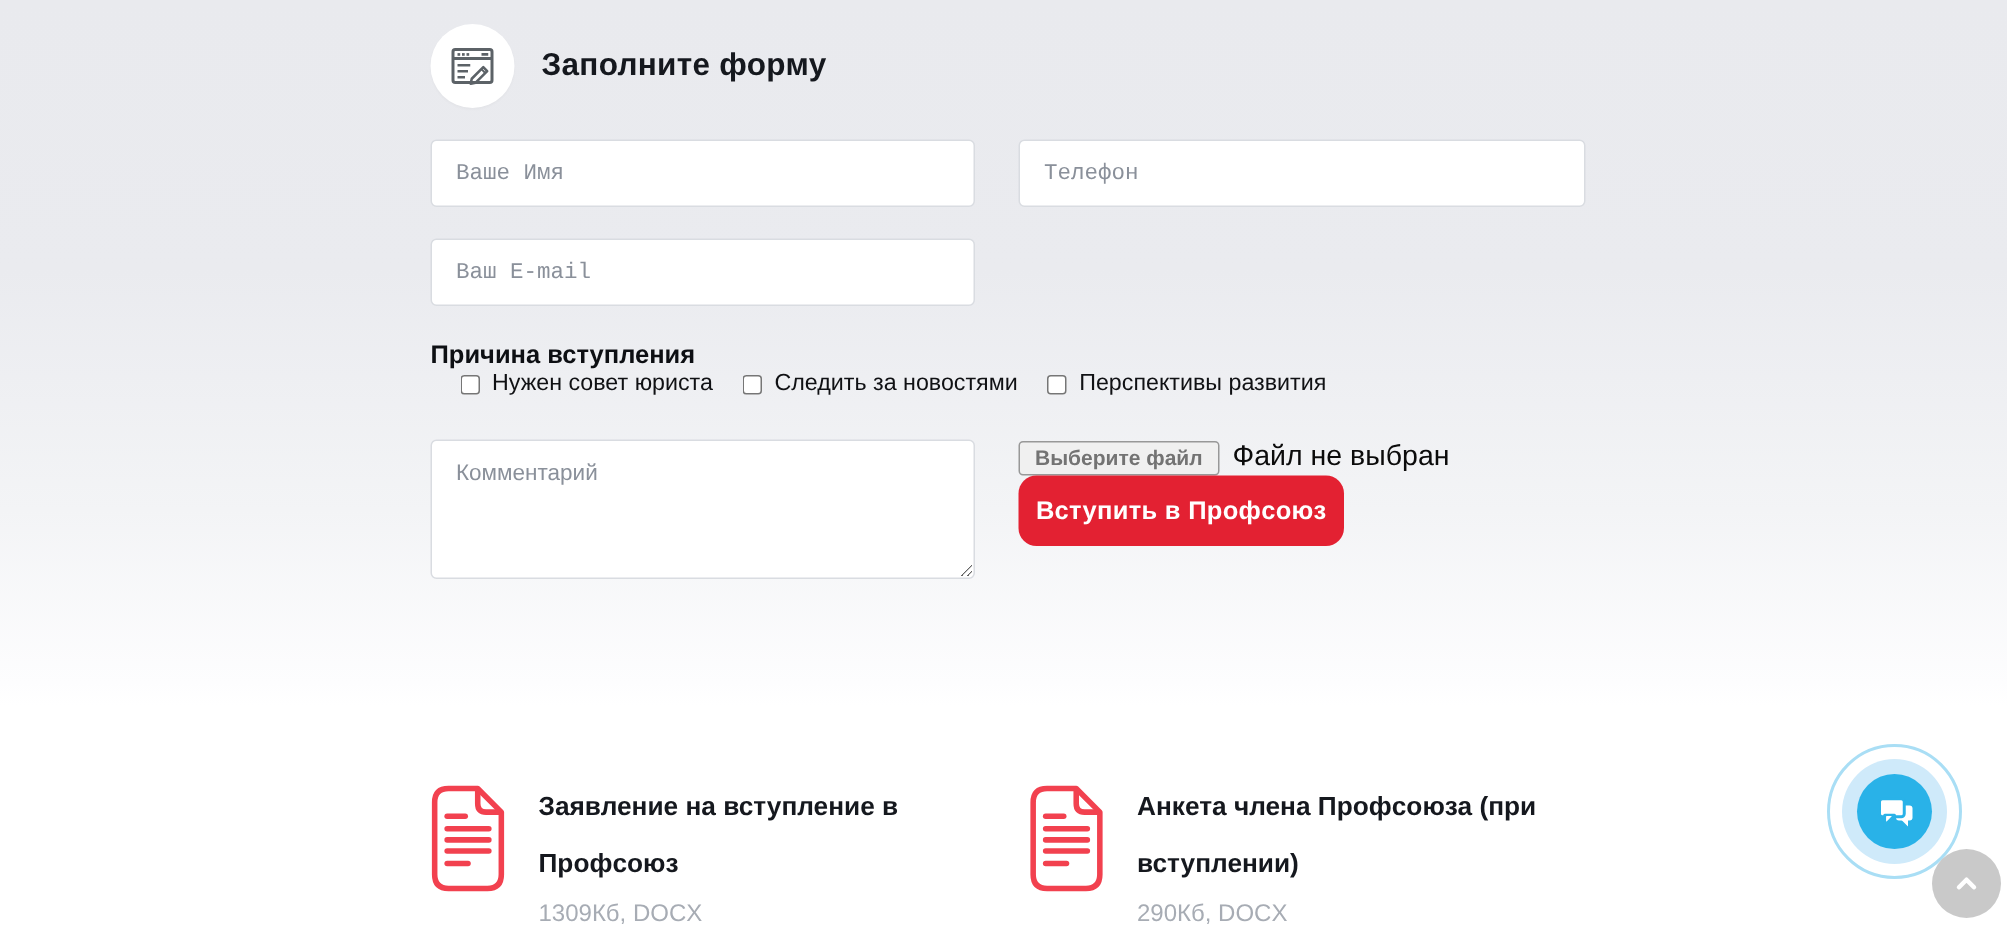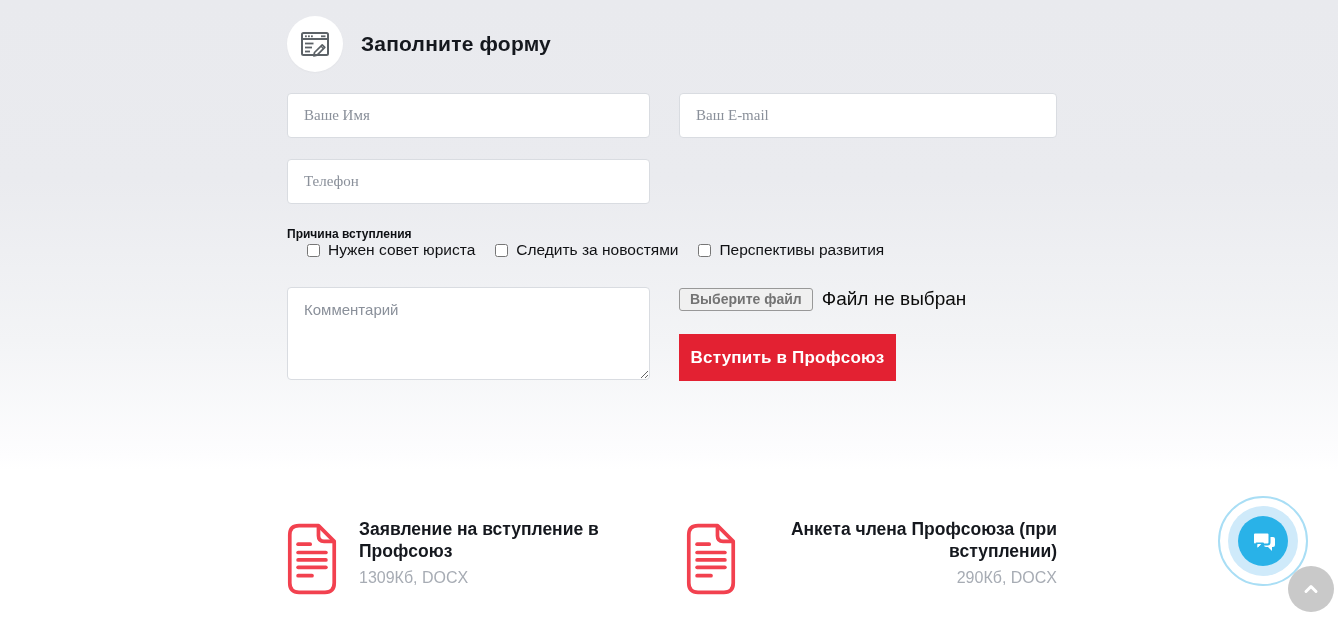--- a/index.html
+++ b/index.html
@@ -21,57 +21,57 @@
     box-shadow:0 1px 2px rgba(0,0,0,0.03);
   }
   .page-title { margin-left:18px; font-size:21px; font-weight:700; color:#15181e; letter-spacing:.2px; }
 
   
   .grid { display:grid; grid-template-columns:363px 378px; column-gap:29px; }
   .inputs-grid { margin-top:21px; row-gap:21px; }
   .text-input {
     width:100%; height:45px; border:1px solid #d9dce1; border-radius:4px;
     background:#ffffff; padding:0 16px; font-size:15px; color:#333;
-    font-family:Liberation Serif, serif; outline:none;
+    font-family:Liberation Mono, monospace; outline:none;
   }
   .text-input::placeholder, .comment-area::placeholder { color:#8a909a; opacity:1; }
 
-  .reason-label { margin-top:23px; font-size:12px; font-weight:700; color:#0d0f13; }
+  .reason-label { margin-top:23px; font-size:17px; font-weight:700; color:#0d0f13; }
 
   .checkbox-row { padding-left:20px; display:flex; align-items:center; }
   .checkbox-item { display:flex; align-items:center; margin-right:20px; font-size:15.5px; color:#101114; cursor:pointer; }
   .checkbox-item input { width:13px; height:13px; margin-right:8px; cursor:pointer; }
 
   .bottom-grid { margin-top:28px; }
   .comment-area {
     width:100%; height:93px; border:1px solid #d9dce1; border-radius:4px;
     background:#ffffff; padding:13px 16px; font-size:15px; color:#4c1d95;
     font-family:inherit; outline:none; resize:both;
   }
 
   .file-row { display:flex; align-items:center; height:24px; }
   .file-btn {
     border:1px solid #989898; background:#f0f0f0; border-radius:3px;
     padding:2px 10px 3px 10px; font-size:14px; color:#737373; cursor:pointer; white-space:nowrap;font-weight:bold;
   }
   .file-status { margin-left:9px; font-size:19px; color:#0b0b0b; }
 
   .submit-btn {
-    margin-top:23px; width:217px; height:47px; border:none; border-radius:0;
+    width:217px; height:47px; border:none; border-radius:12px;
     background:#e32132; color:#ffffff; font-size:17px; font-weight:700;
     font-family:inherit; cursor:pointer; letter-spacing:.2px;
   }
 
   
   .docs { position:absolute; left:287px; top:518px; width:770px; display:grid; grid-template-columns:363px 378px; column-gap:29px; }
   .doc-item { display:flex; align-items:flex-start; cursor:pointer; }
-  .doc-item:last-child { padding-left:7px;text-align:right; }
+  .doc-item:last-child { padding-left:7px; }
   .doc-icon { flex:0 0 50px; margin-top:2px; }
   .doc-text { margin-left:22px; }
-  .doc-title { font-size:17.5px; font-weight:700; color:#15181e; line-height:22px; }
+  .doc-title { font-size:17.5px; font-weight:700; color:#15181e; line-height:38px; }
   .doc-meta { margin-top:7px; font-size:16px; color:#a7acb4; }
 
   
   .chat-widget { position:absolute; left:1218px; top:496px; width:90px; height:90px; cursor:pointer; }
   .chat-ring-outer {
     width:90px; height:90px; border-radius:50%; border:2px solid #a9def5;
     display:flex; align-items:center; justify-content:center; background:transparent;
   }
   .chat-ring-mid {
     width:70px; height:70px; border-radius:50%; background:#cfeafa;
@@ -110,22 +110,22 @@
           <line x1="7" y1="24.5" x2="12" y2="24.5" stroke="#5c6267" stroke-width="1.8"></line>
           <path d="M16.5 25.5 L24.2 17.8 L26.8 20.4 L19.1 28.1 L15.8 28.8 Z" stroke="#5c6267" stroke-width="1.7" fill="none" stroke-linejoin="round"></path>
           <line x1="22.9" y1="19.1" x2="25.5" y2="21.7" stroke="#5c6267" stroke-width="1.3"></line>
         </svg>
       </div>
       <h2 class="page-title">Заполните форму</h2>
     </div>
 
     <div class="grid inputs-grid">
       <input class="text-input" type="text" placeholder="Ваше Имя" style="">
+      <input class="text-input" type="text" placeholder="Телефон" style="">
       <input class="text-input" type="text" placeholder="Ваш E-mail" style="">
-      <input class="text-input" type="text" placeholder="Телефон" style="">
     </div>
 
     <div class="reason-label">Причина вступления</div>
 
     <div class="checkbox-row">
       <label class="checkbox-item">
         <input type="checkbox" style="">
         <span>Нужен совет юриста</span>
       </label>
       <label class="checkbox-item">

